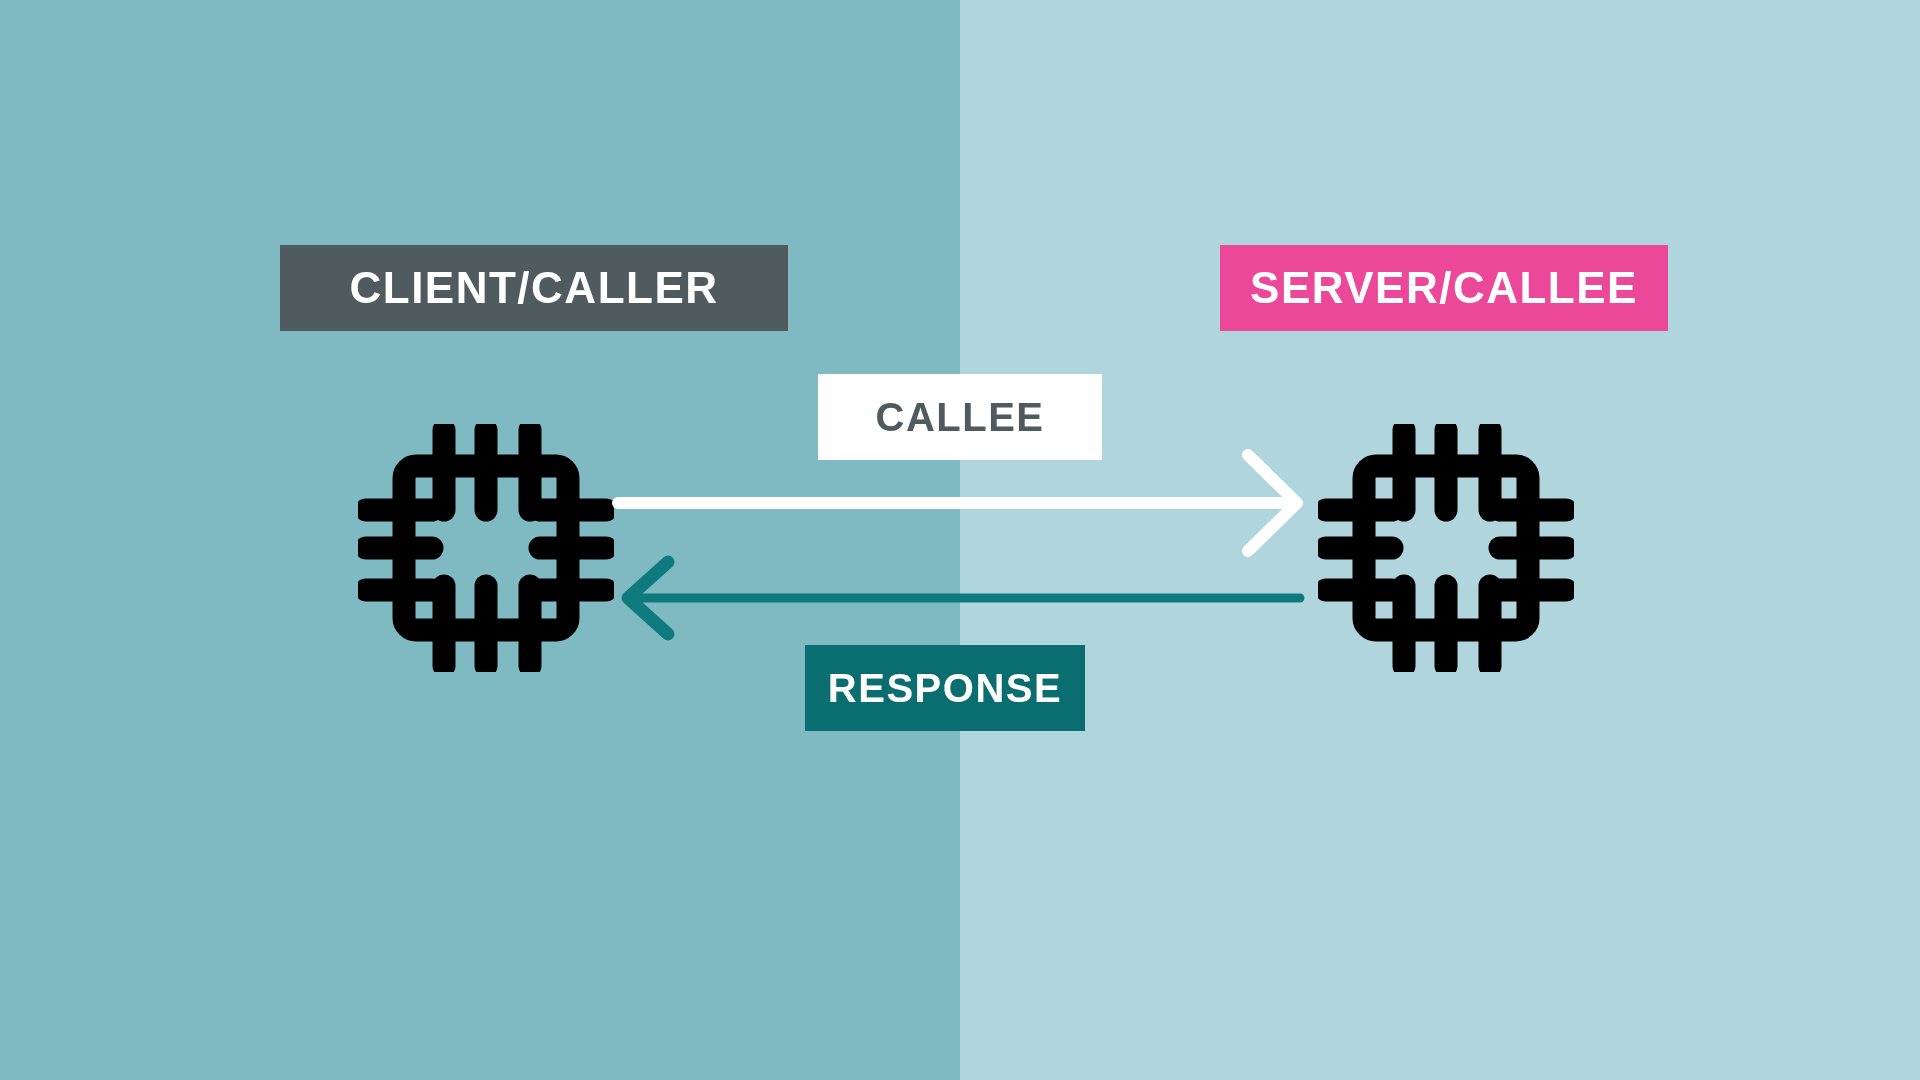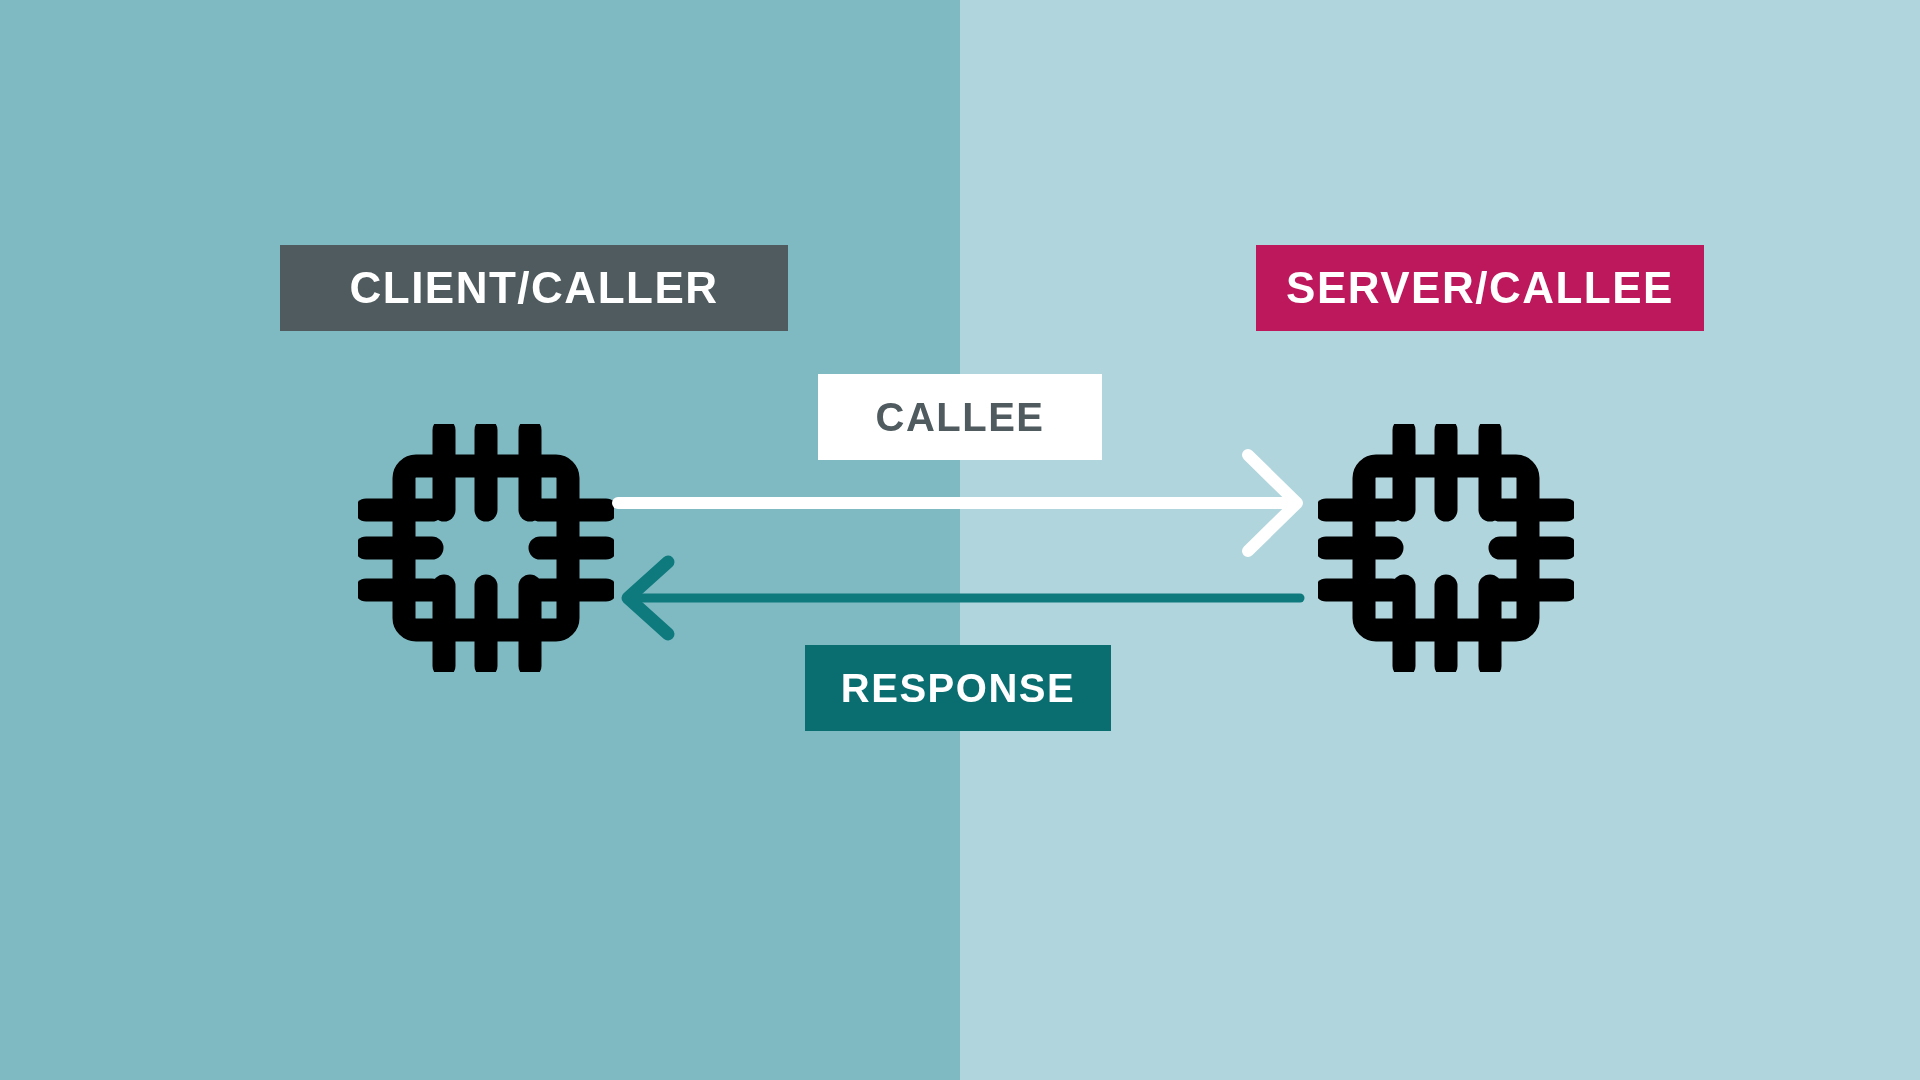--- a/index.html
+++ b/index.html
@@ -41,21 +41,21 @@
     font-size:40px;
     letter-spacing:1.5px;
     white-space:nowrap;
     padding:0 34px;
   }
   #box-request {
     left:818px; top:374px; width:284px;
     background:#FFFFFF; color:#4F5B5F;
   }
   #box-response {
-    left:805px; top:645px; width:306px;
+    left:805px; top:645px; width:280px;
     background:#0A6E70; color:#FFFFFF;
   }
 
   .arrow-layer {
     position:absolute; left:0; top:0;
     width:1920px; height:1080px;
     pointer-events:none;
   }
 </style>
 </head>
@@ -116,19 +116,19 @@
       <polyline points="1248,455 1297,503 1248,551" fill="none" stroke="#FFFFFF" stroke-width="12" stroke-linecap="round" stroke-linejoin="round"></polyline>
     </g>
     <g id="arrow-response">
       <line x1="1300" y1="598" x2="640" y2="598" stroke="#0E7A7D" stroke-width="9" stroke-linecap="round"></line>
       <polyline points="668,562 628,598 668,634" fill="none" stroke="#0E7A7D" stroke-width="13" stroke-linecap="round" stroke-linejoin="round"></polyline>
     </g>
   </svg>
 
   <div class="role-label" id="label-client" style="background: rgb(79, 91, 95); color: rgb(255, 255, 255);">CLIENT/CALLER</div>
 
-  <div class="role-label" id="label-server" style="background: #be185d; color: rgb(255, 255, 255); margin-left: 36px;">SERVER/CALLEE</div>
+  <div class="role-label" id="label-server" style="background: #ec4899; color: rgb(255, 255, 255);">SERVER/CALLEE</div>
 
   <div class="flow-box" id="box-request">CALLEE</div>
 
   <div class="flow-box" id="box-response">RESPONSE</div>
 
 </div>
 
 </body></html>

